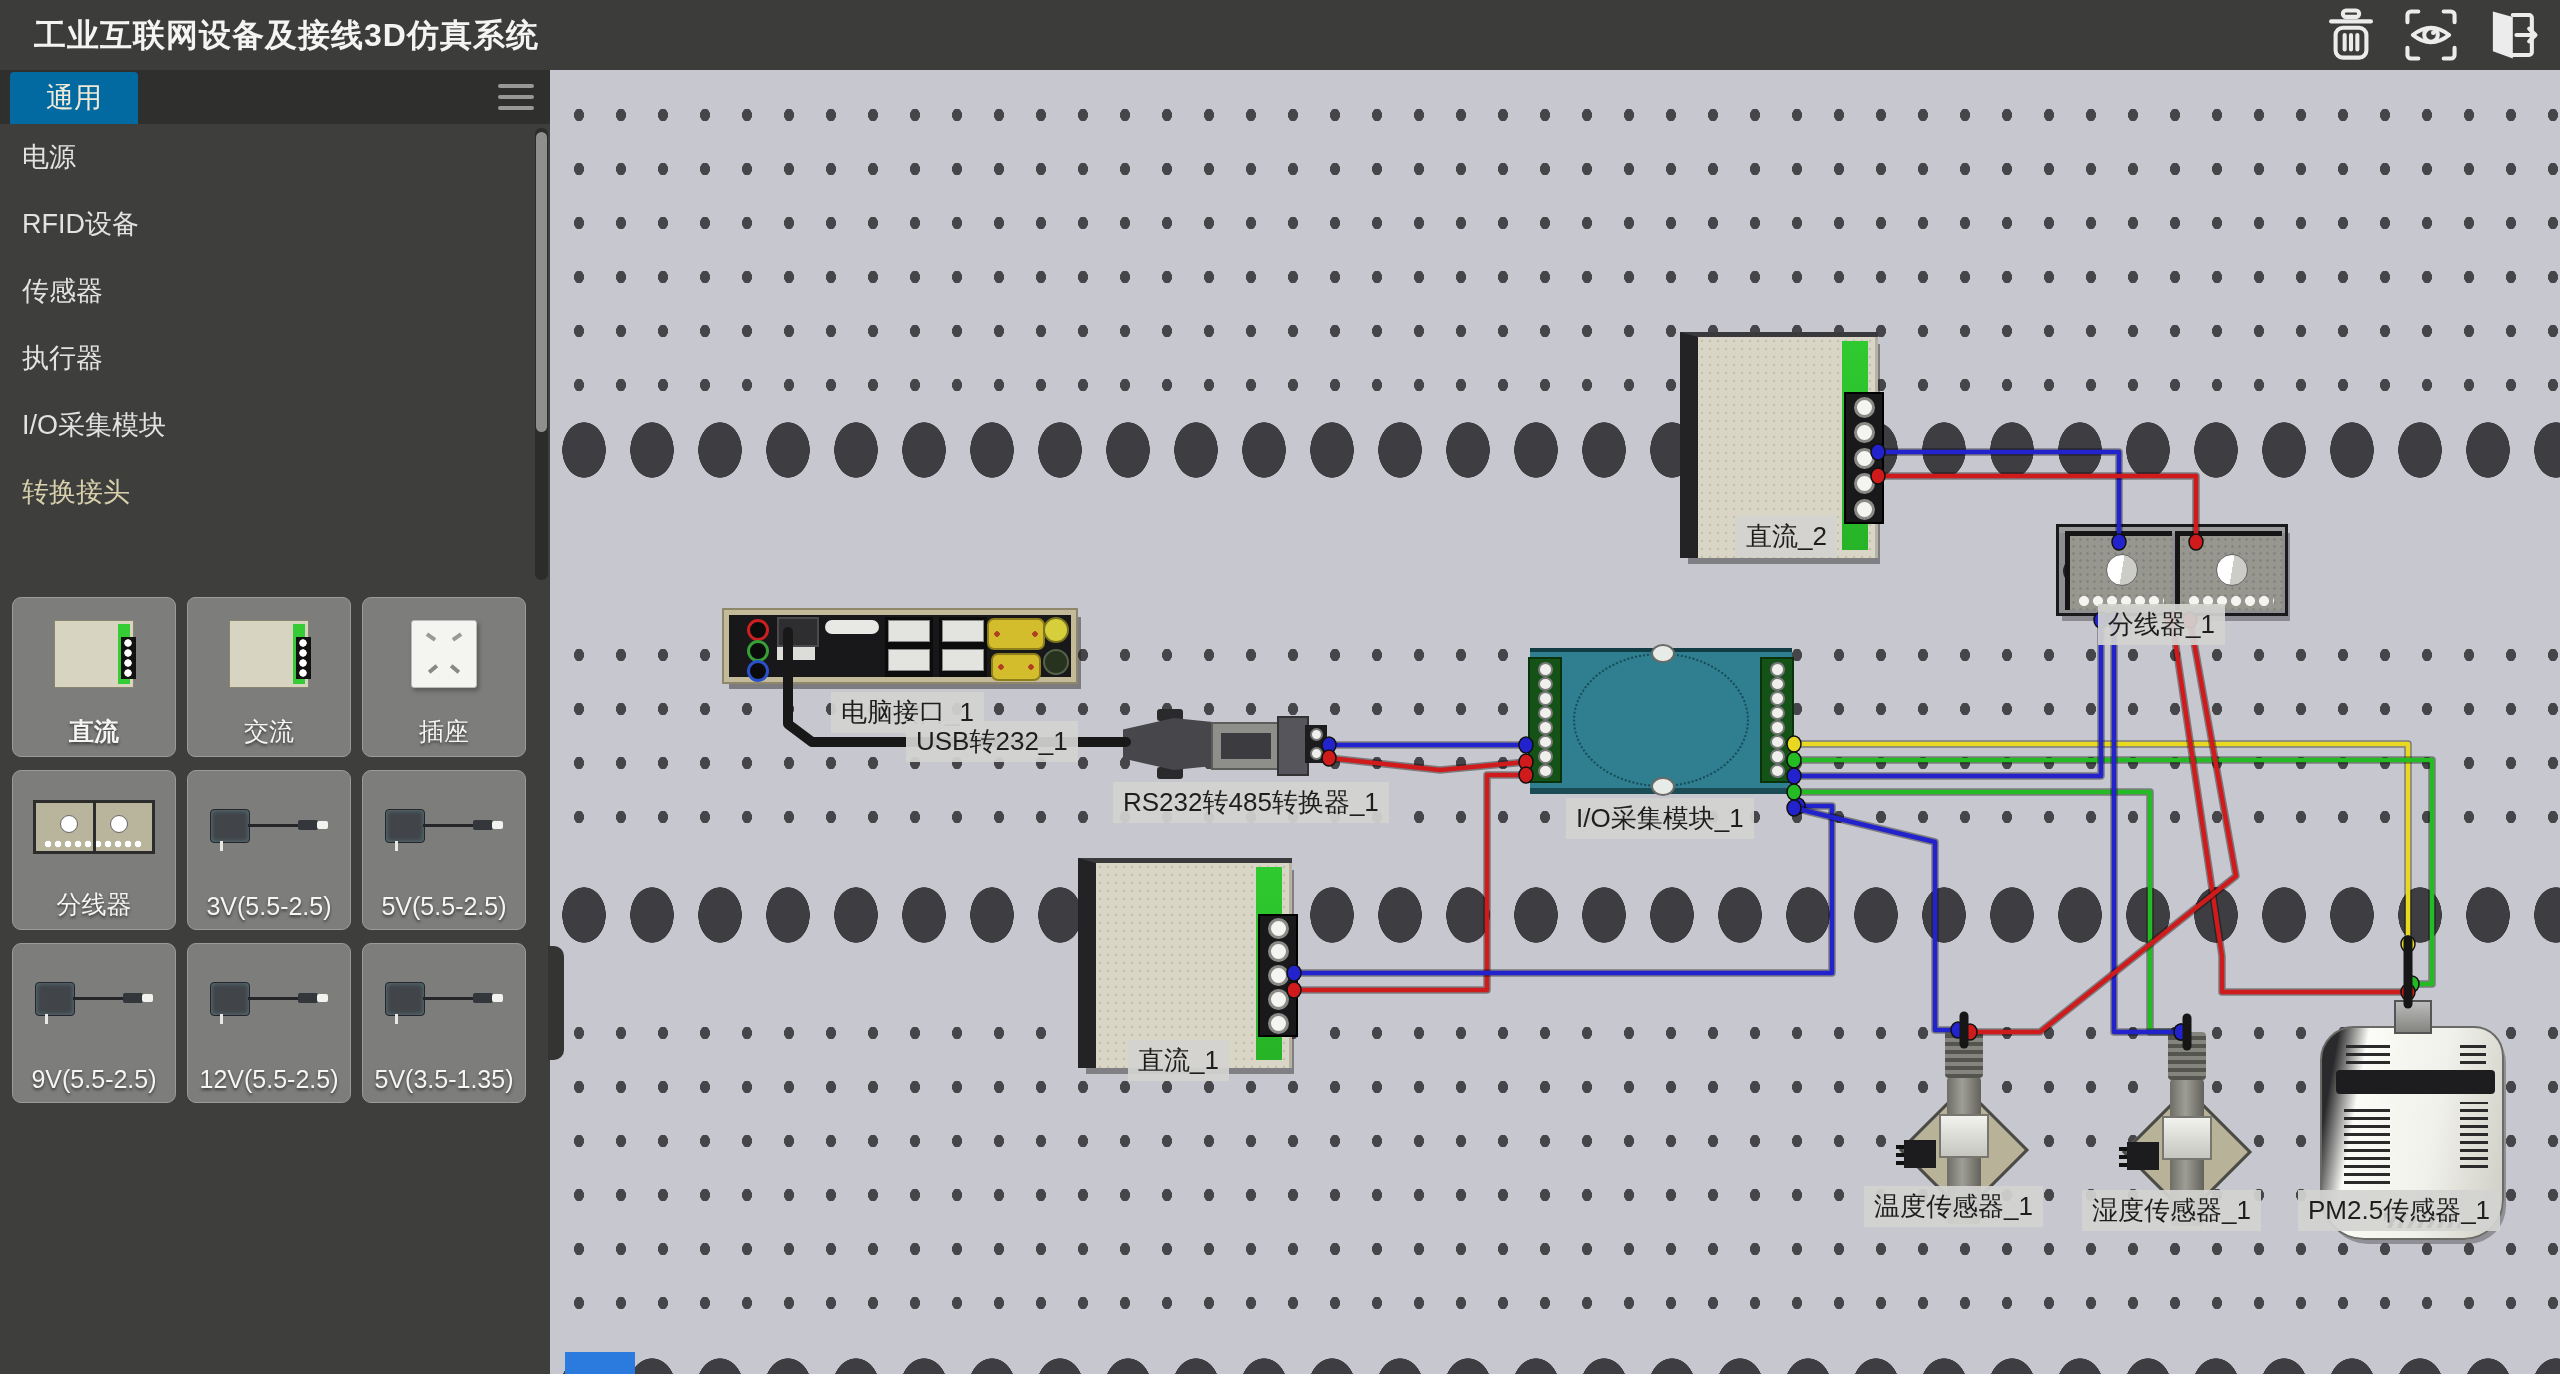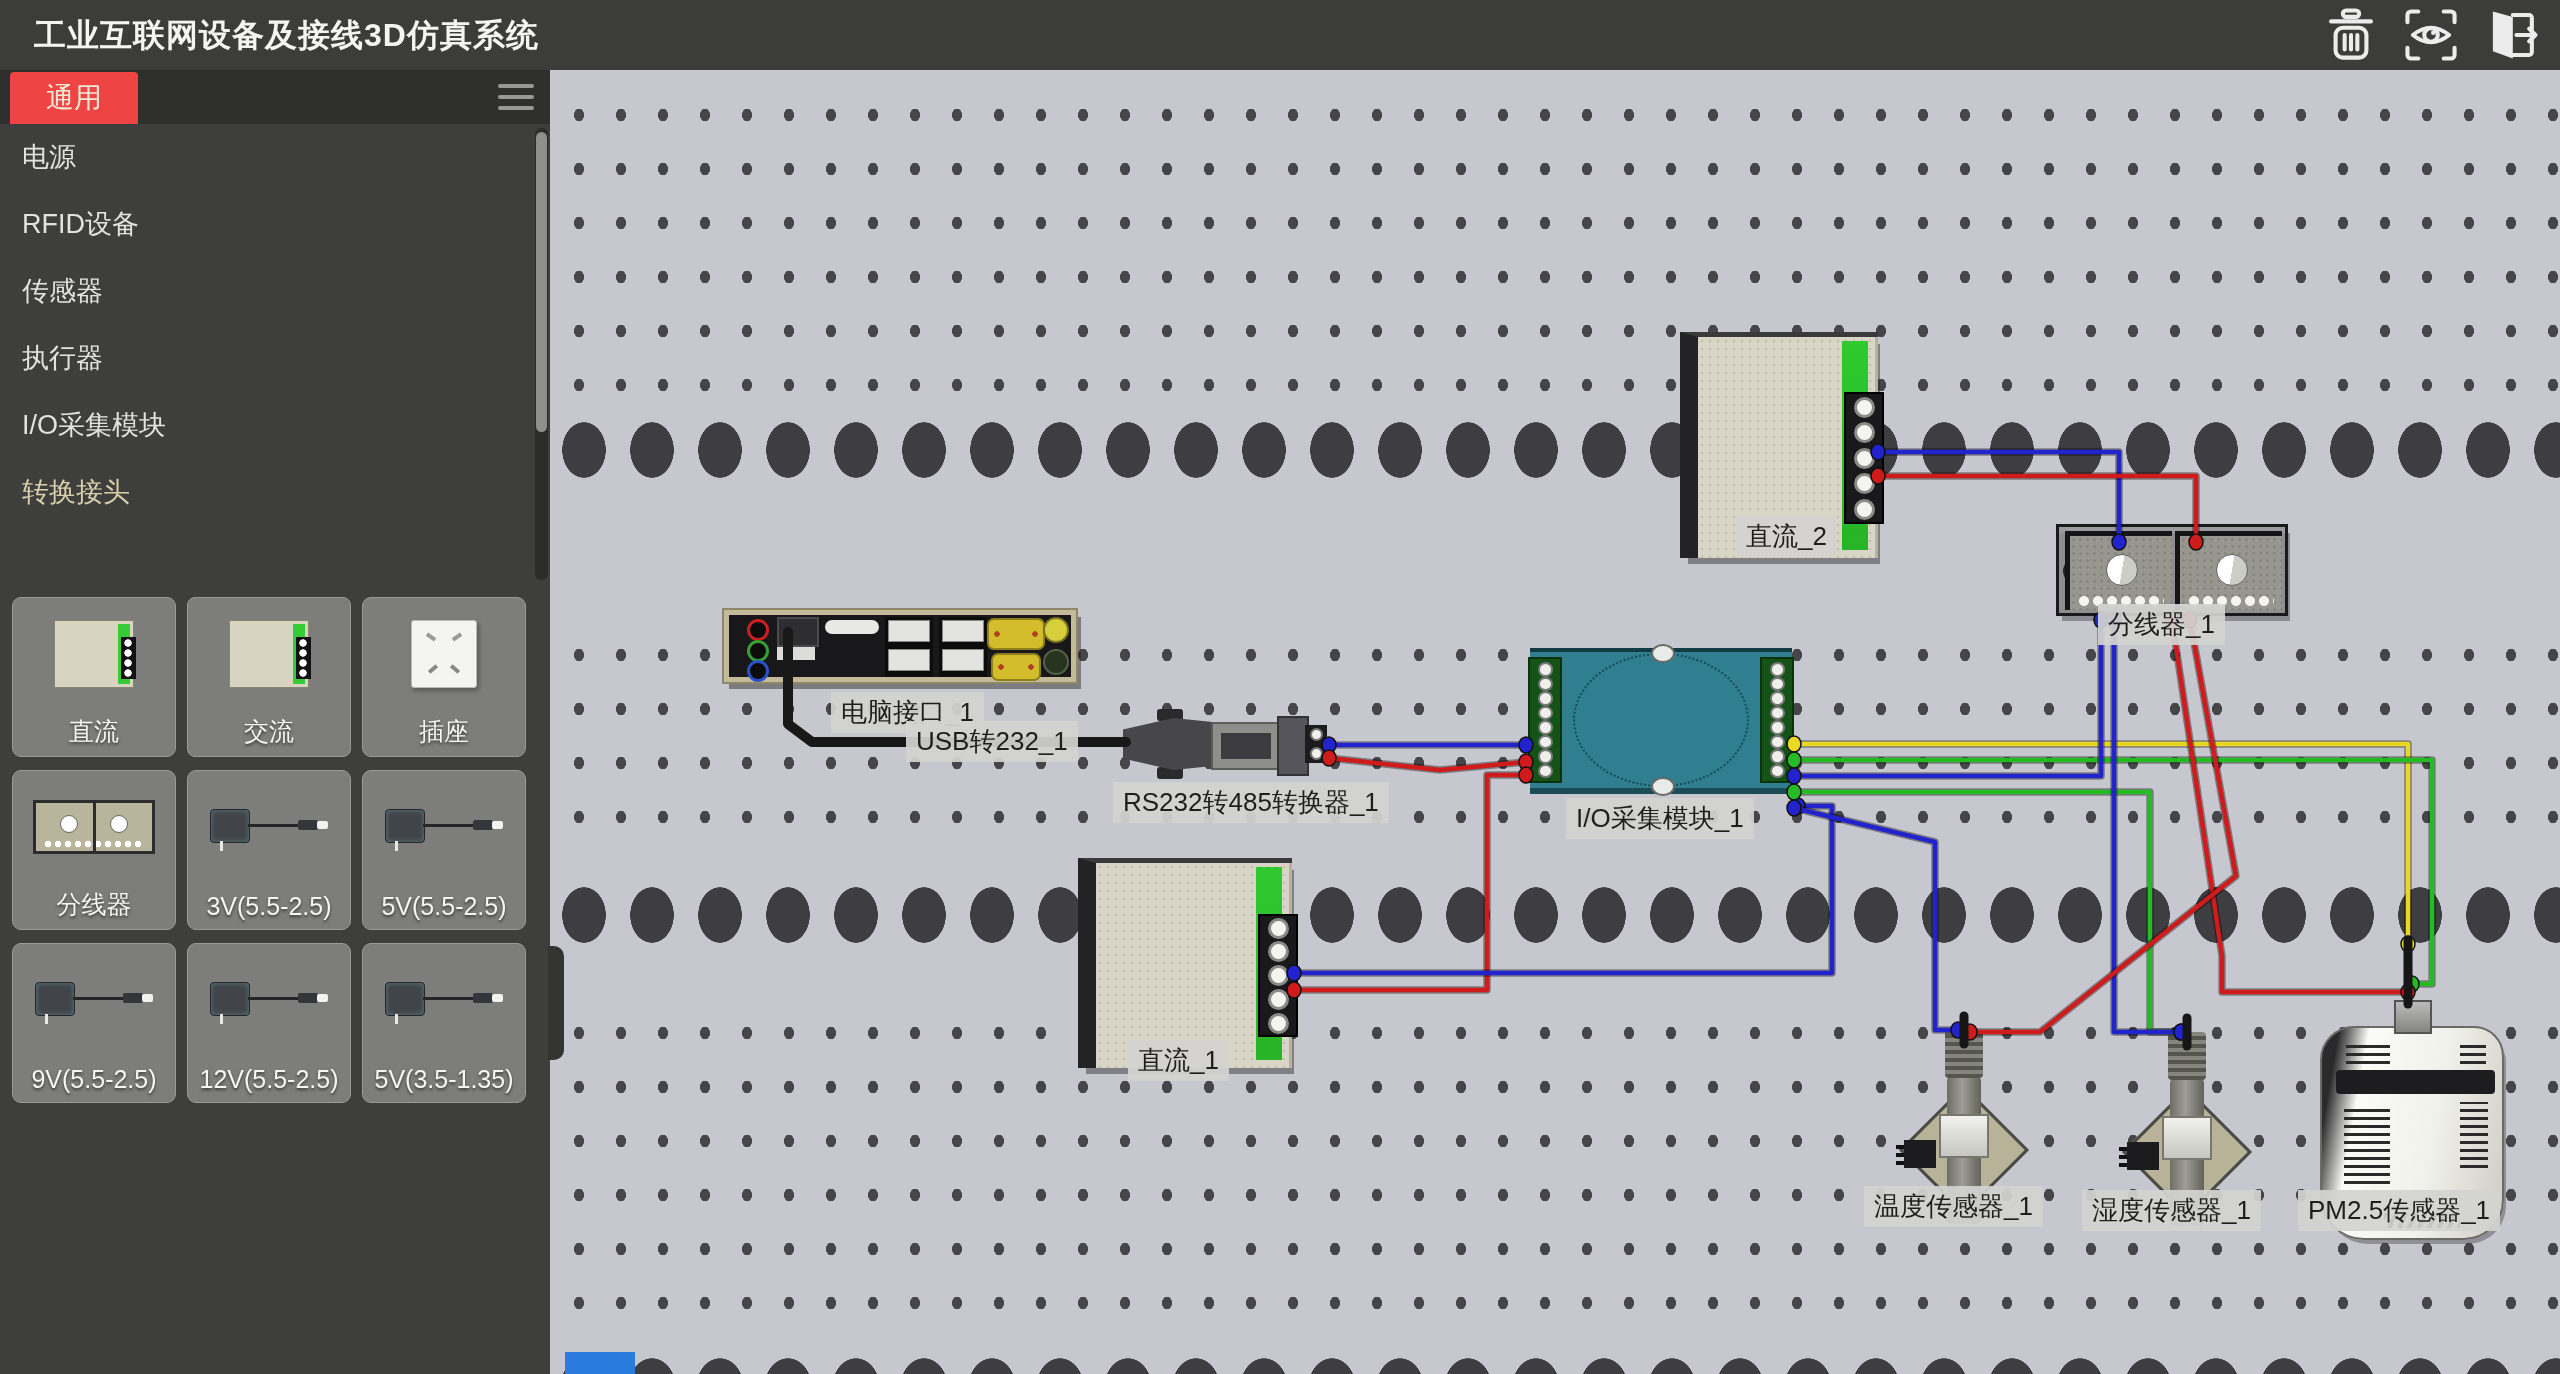--- a/index.html
+++ b/index.html
@@ -9,21 +9,21 @@
     background:#3e3e3c;
   }
   
   .topbar{position:absolute;left:0;top:0;width:2560px;height:70px;background:#3c3c3a;z-index:60;}
   .title{position:absolute;left:34px;top:0;line-height:70px;font-size:32px;font-weight:bold;color:#f4f4f2;letter-spacing:1px;}
   .topicons{position:absolute;right:18px;top:5px;height:60px;display:flex;gap:18px;align-items:center;}
   .topicons svg{display:block;cursor:pointer;}
   
   .sidebar{position:absolute;left:0;top:70px;width:550px;height:1304px;background:#3e3e3c;z-index:50;}
   .tabstrip{position:absolute;left:0;top:0;width:550px;height:54px;background:#2f2f2e;}
-  .tab{position:absolute;left:10px;top:2px;width:128px;height:52px;background:#ef4444;color:#efe9d5;
+  .tab{position:absolute;left:10px;top:2px;width:128px;height:52px;background:#0369a1;color:#efe9d5;
        font-size:28px;text-align:center;line-height:52px;border-radius:4px 4px 0 0;cursor:pointer;}
   .hamburger{position:absolute;right:16px;top:14px;width:36px;height:26px;cursor:pointer;}
   .hamburger span{display:block;height:4px;margin-bottom:7px;background:#989896;border-radius:2px;}
   .menu{position:absolute;left:0;top:54px;width:522px;}
   .menu-item{height:67px;line-height:67px;padding-left:22px;font-size:27px;color:#e2e2e0;cursor:pointer;}
   .menu-item.active{color:#d8d0ac;}
   .sb-scroll{position:absolute;right:2px;top:58px;width:13px;height:452px;background:#2c2c2b;border-radius:6px;}
   .sb-thumb{position:absolute;left:1px;top:4px;width:11px;height:300px;background:#8f8f8d;border-radius:6px;cursor:pointer;}
   .palette{position:absolute;left:0;top:445px;width:550px;}
   .card{position:absolute;width:164px;height:160px;background:#7d7d7b;border:1px solid #9a9a98;
@@ -211,21 +211,21 @@
       <div class="menu-item">RFID设备</div>
       <div class="menu-item">传感器</div>
       <div class="menu-item">执行器</div>
       <div class="menu-item">I/O采集模块</div>
       <div class="menu-item active">转换接头</div>
     </div>
   <div class="sb-scroll">
       <div class="sb-thumb"></div>
     </div>
   <div class="palette">
-      <div class="card" style="left: 12px; top: 82px;">
+      <div class="card" style="left: 12px; top: 82px; font-weight: bold;">
         <div class="picon">
           <div class="psu">
             <span class="g"></span>
             <span class="t"></span>
           </div>
         </div>
         <div class="card-label">直流</div>
       </div>
       <div class="card" style="left: 187px; top: 82px; border-radius: 8px;">
         <div class="picon">

